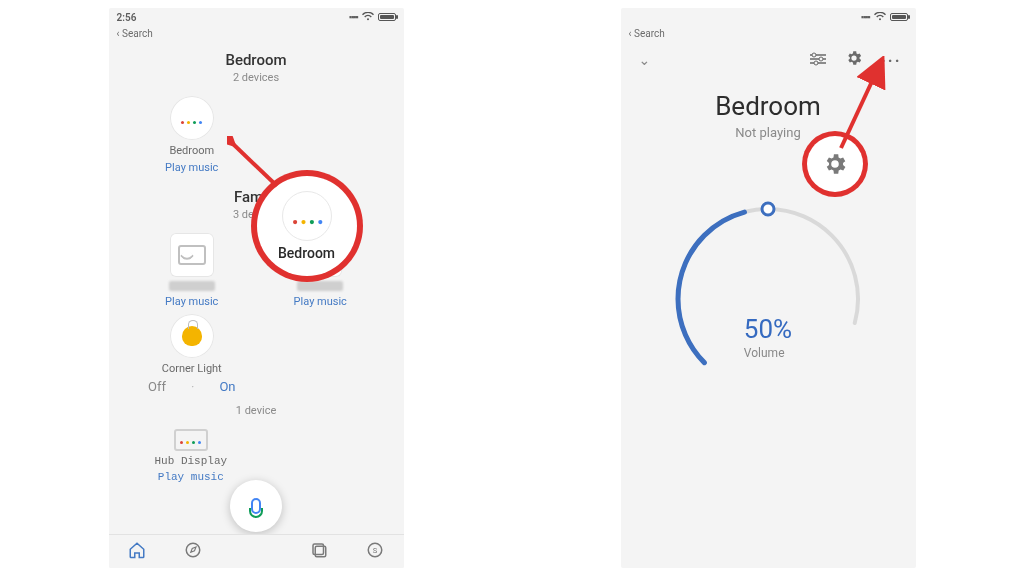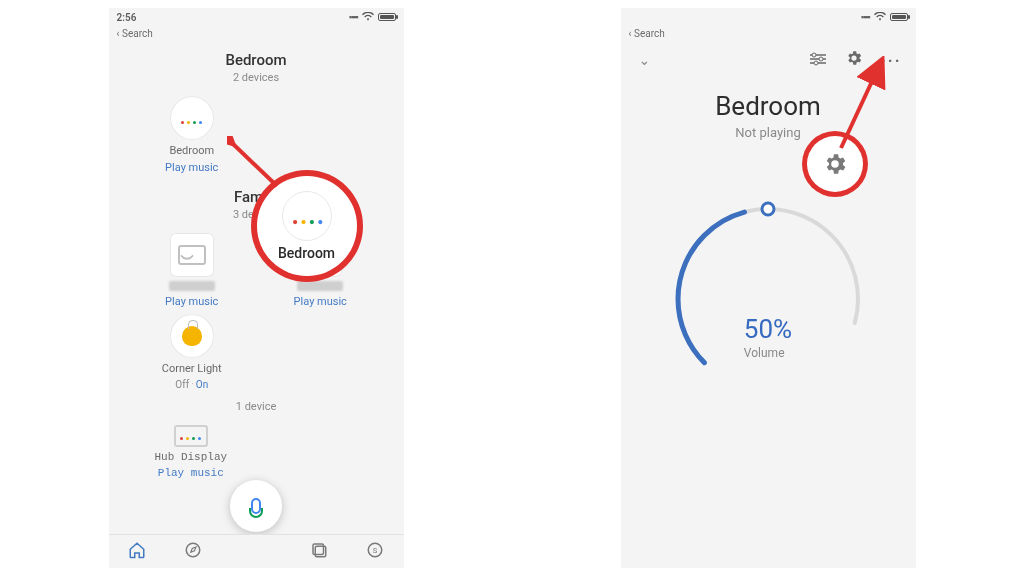--- a/index.html
+++ b/index.html
@@ -74,21 +74,21 @@
   .bulb {
     width: 20px; height: 20px; background:#f4b400; border-radius:50% 50% 45% 45%;
     position:relative;
   }
   .bulb::before{content:"";position:absolute;top:-6px;left:6px;width:8px;height:8px;border:1.5px solid #bbb;border-bottom:none;border-radius:50% 50% 0 0;}
   .d-label { font-size: 11px; color: #6a6a6a; text-align:center; }
   .d-action { font-size: 11px; color: #447ac4; text-align:left; }
   .cast-sq { width:28px;height:20px;border:2px solid #c0c0c0;border-radius:3px;position:relative;}
   .cast-sq::after{content:"";position:absolute;left:2px;bottom:2px;width:8px;height:8px;border:2px solid #c0c0c0;border-right:none;border-top:none;border-radius:0 0 0 8px;transform:rotate(-45deg);}
   .blur-label { width:46px;height:10px;background:#cfcfcf;border-radius:2px;filter:blur(1px); }
-  .toggle-row { display:flex; gap:2px; font-size:10px; }
+  .toggle-row { display:flex; gap:25px; font-size:13px; }
   .toggle-row .off{color:#888;} .toggle-row .dot{color:#bbb;} .toggle-row .on{color:#447ac4;}
   .hub-disp {
     width:34px;height:22px;border:2px solid #d0d0d0;border-radius:3px;display:flex;align-items:center;justify-content:center;
   }
   .voice-fab {
     position:absolute; bottom:36px; left:50%; transform:translateX(-50%);
     width:52px;height:52px;border-radius:50%;background:#fff;
     box-shadow:0 2px 10px rgba(0,0,0,.22);
     display:flex;align-items:center;justify-content:center;
   }

